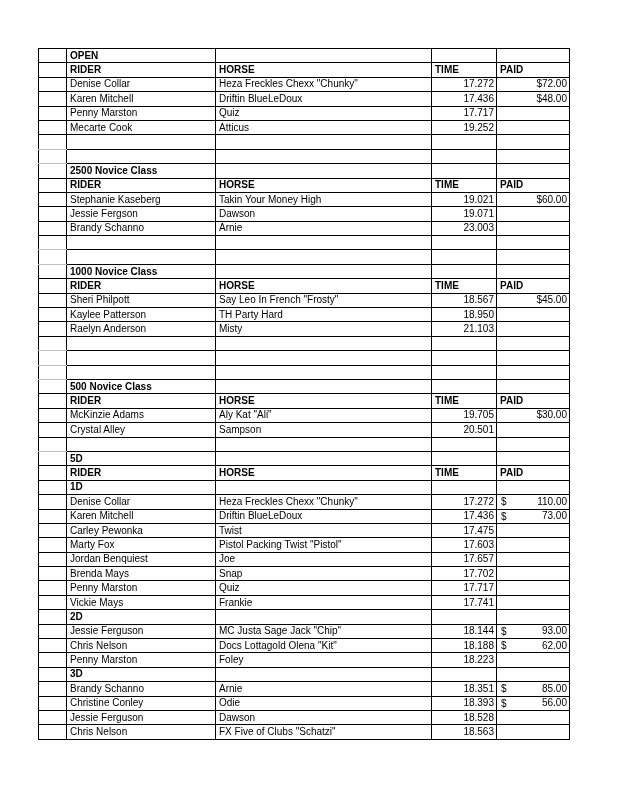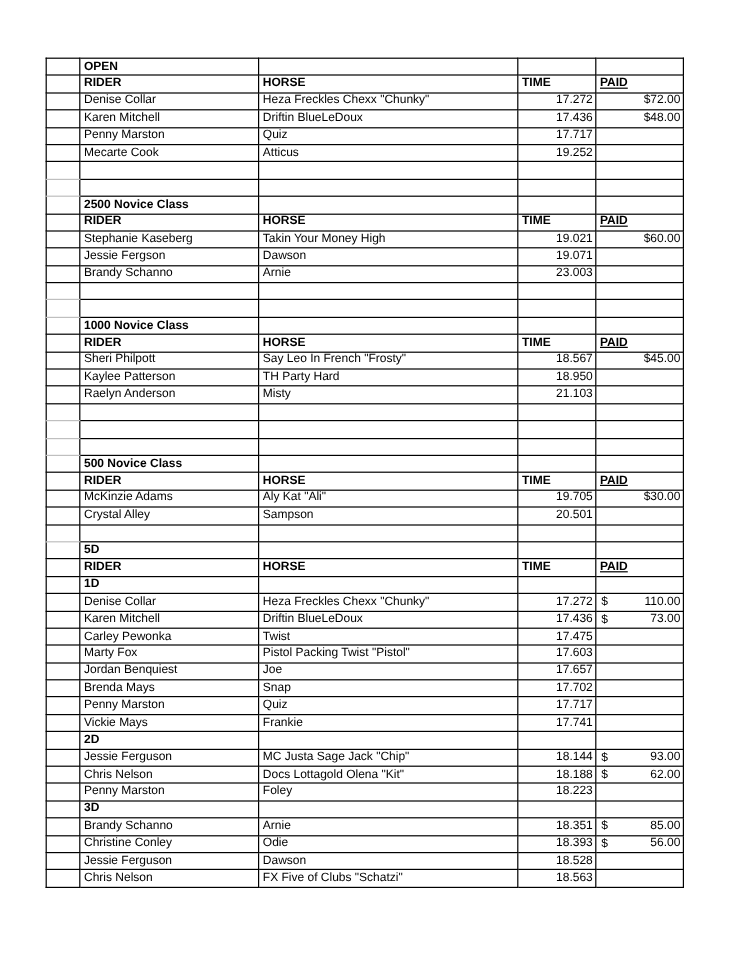--- a/index.html
+++ b/index.html
@@ -85,21 +85,21 @@
   td.section-fill.last {
     border-right: 1.6px solid #000000;
   }
 
   td.colhead {
     font-weight: bold;
     border-top: 1px solid #000000;
     border-bottom: 1.6px solid #000000;
   }
   td.colhead.first { border-left: 1.6px solid #000000; }
-  td.colhead.last  { border-right: 1.6px solid #000000; text-decoration: underline; }
+  td.colhead.last  { border-right: 1.6px solid #000000; }
 
   td.sub {
     font-weight: bold;
     border-left: 1.6px solid #000000;
     border-top: 1px solid #000000;
     border-bottom: 1px solid #000000;
   }
   td.sub-fill { }
   td.sub-fill.last { border-right: 1.6px solid #000000; }
 

